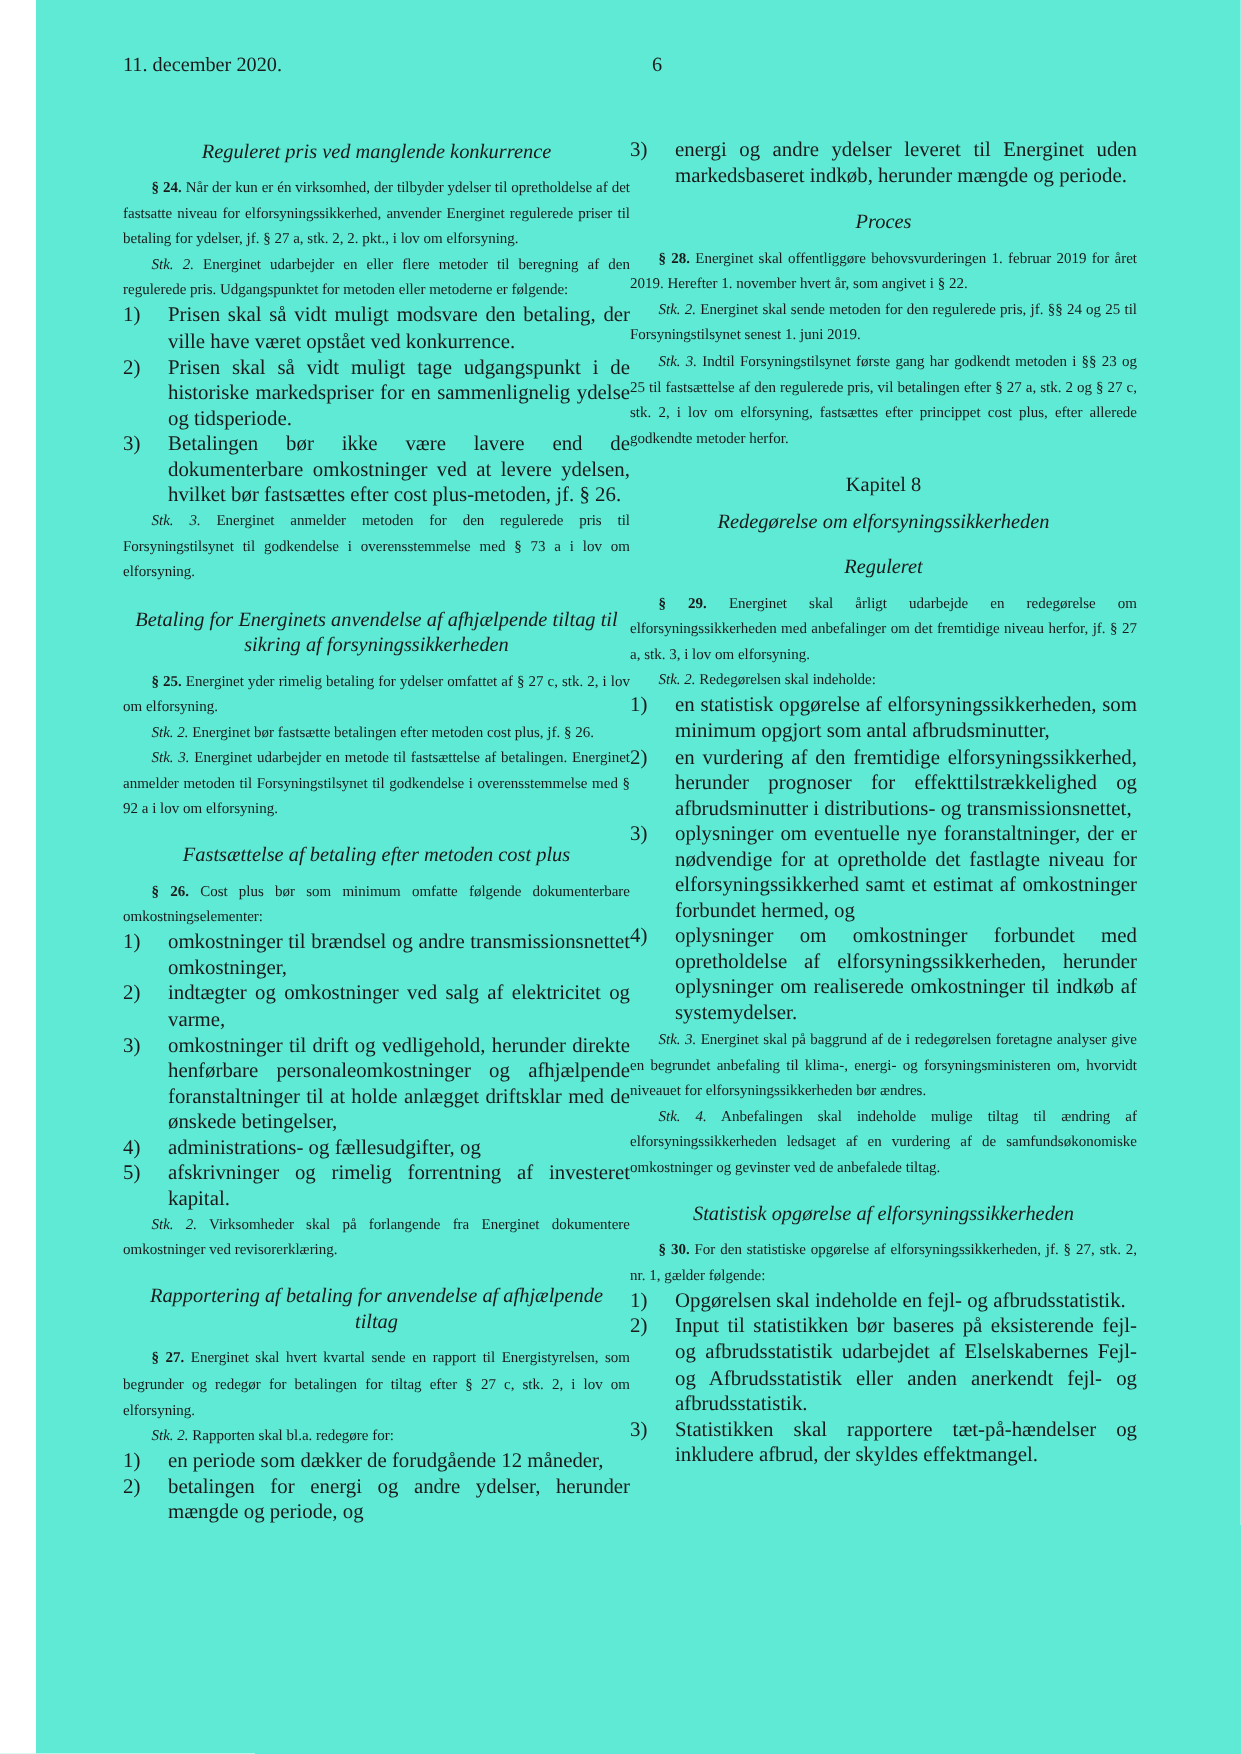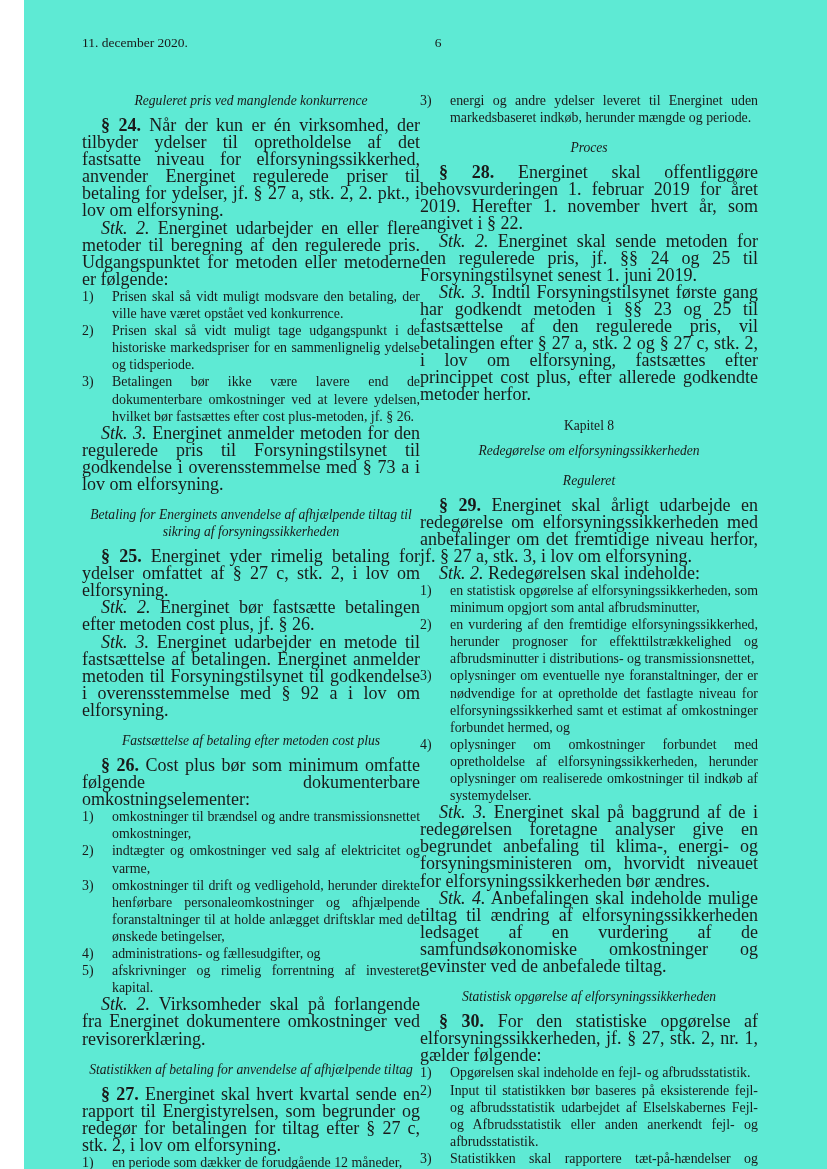--- a/index.html
+++ b/index.html
@@ -64,21 +64,21 @@
     text-align: center;
     margin: 0;
     padding: 0 4px;
   }
   .heading.chapter {
     font-style: normal;
   }
 
   p.para {
     margin: 0;
-    font-size: 18px;
+    font-size: 10px;
     line-height: 17.1px;
     text-align: justify;
     text-justify: inter-word;
     text-indent: 19px;
     hyphens: manual;
   }
 
   .sect-no { font-weight: bold; }
   .stk { font-style: italic; }
 
@@ -155,25 +155,26 @@
         <li><span class="marker">1)</span><span>omkostninger til brændsel og andre transmissionsnettet omkostninger,</span></li>
         <li><span class="marker">2)</span><span>indtægter og omkostninger ved salg af elektricitet og varme,</span></li>
         <li><span class="marker">3)</span><span>omkostninger til drift og vedligehold, herunder direkte henførbare personaleomkostninger og afhjælpende foranstaltninger til at holde anlægget driftsklar med de ønskede betingelser,</span></li>
         <li><span class="marker">4)</span><span>administrations- og fællesudgifter, og</span></li>
         <li><span class="marker">5)</span><span>afskrivninger og rimelig forrentning af investeret kapital.</span></li>
       </ol>
 
       <p class="para"><span class="stk">Stk. 2.</span><span> Virksomheder skal på forlangende fra Energinet dokumentere omkostninger ved revisorerklæring.</span></p>
 
       <div class="gap-m"></div>
-      <div class="heading">Statistikken af betaling for anvendelse af afhjælpende tiltag</div>
+      <div class="heading">Rapportering af betaling for anvendelse af afhjælpende tiltag</div>
       <div class="gap-s"></div>
 
       <p class="para"><span class="sect-no">§ 27.</span><span> Energinet skal hvert kvartal sende en rapport til Energistyrelsen, som begrunder og redegør for betalingen for tiltag efter § 27 c, stk. 2, i lov om elforsyning.</span></p>
 
+      <p class="para"><span class="stk">Stk. 2.</span><span> Rapporten skal bl.a. redegøre for:</span></p>
 
       <ol class="numlist">
         <li><span class="marker">1)</span><span>en periode som dækker de forudgående 12 måneder,</span></li>
         <li><span class="marker">2)</span><span>betalingen for energi og andre ydelser, herunder mængde og periode, og</span></li>
       </ol>
 
     </div>
 
     <div class="col">
 

